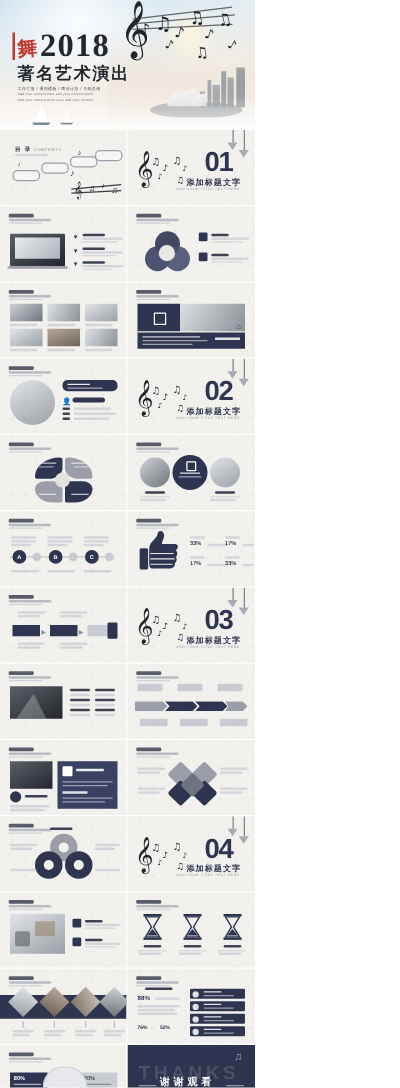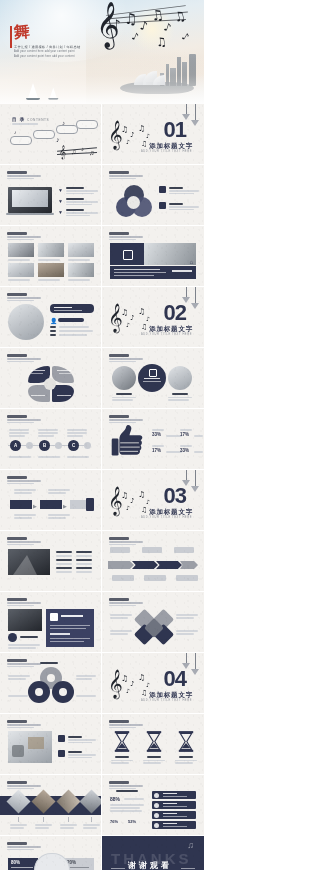--- a/index.html
+++ b/index.html
@@ -154,21 +154,23 @@
       <div class="gnote" style="left:78px;top:8px;font-size:13px;transform:rotate(-14deg);">♫</div>
       <div class="gnote" style="left:36px;top:30px;font-size:10px;transform:rotate(22deg);">♪</div>
       <div class="gnote" style="left:60px;top:34px;font-size:12px;transform:rotate(-8deg);">♫</div>
       <div class="gnote" style="left:86px;top:30px;font-size:10px;transform:rotate(30deg);">♪</div>
     </div>
 
     <div class="redline"></div>
     <div class="title-wrap">
       <div class="yr-row">
         <span class="wu">舞</span>
-      </div>
+        <span class="year">2018</span>
+      </div>
+      <div class="main-cn">著名艺术演出</div>
       <div class="sub-cn">工作汇报 / 通用模板 / 商务计划 / 年终总结</div>
       <div class="sub-en">Add your content here add your content point</div>
       <div class="sub-en">Add your content point here add your content</div>
     </div>
   </div>
 
   <div class="grid">
 
     <div class="slide">
       <div style="position:absolute;left:12px;top:13px;font-size:4.5px;font-weight:700;color:#2f3550;letter-spacing:1px;">目 录</div>

